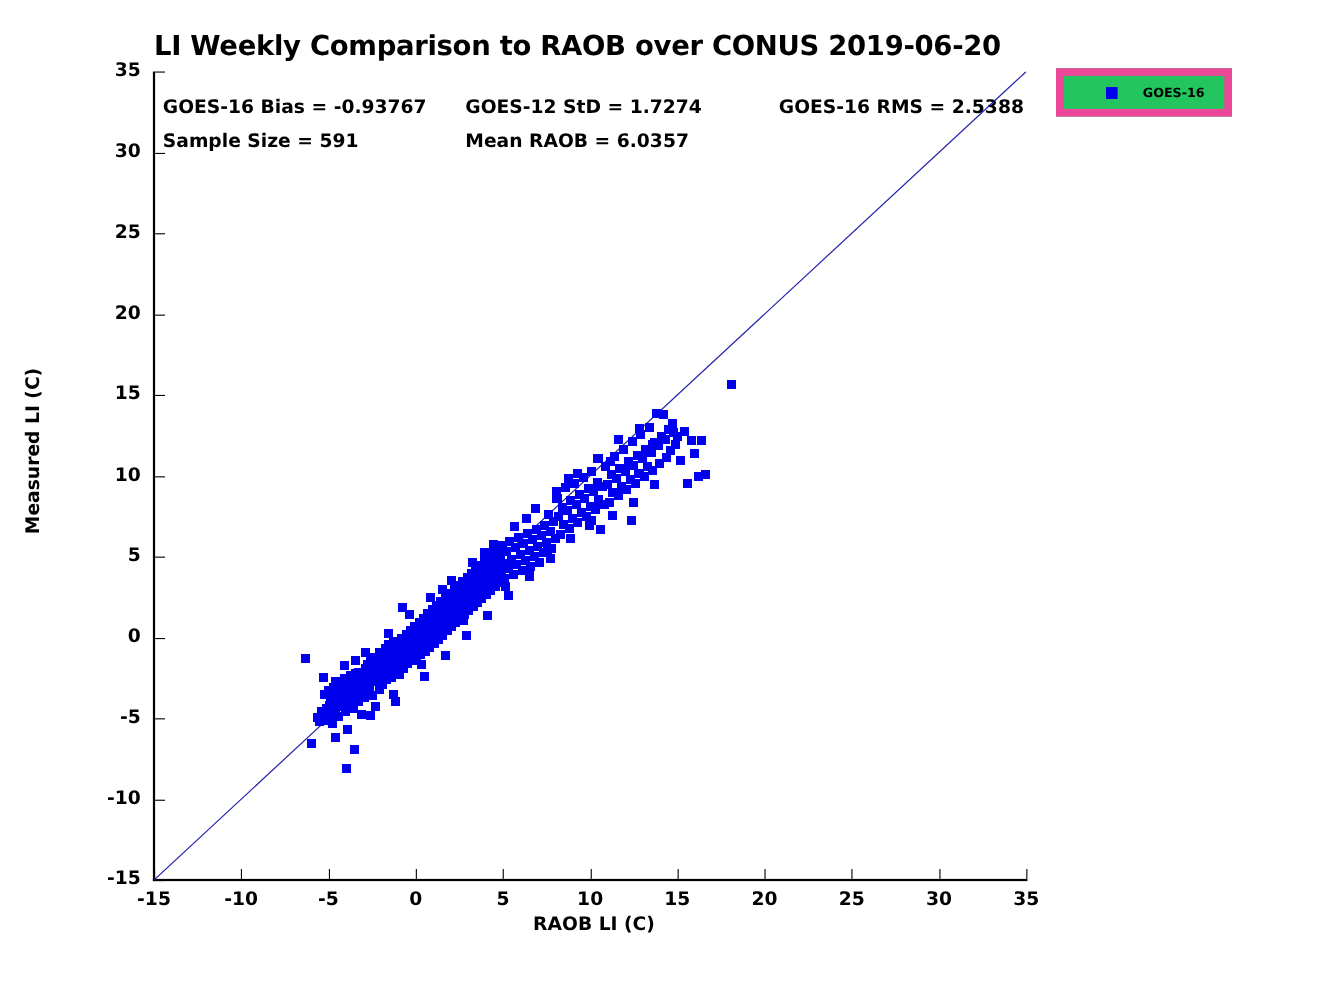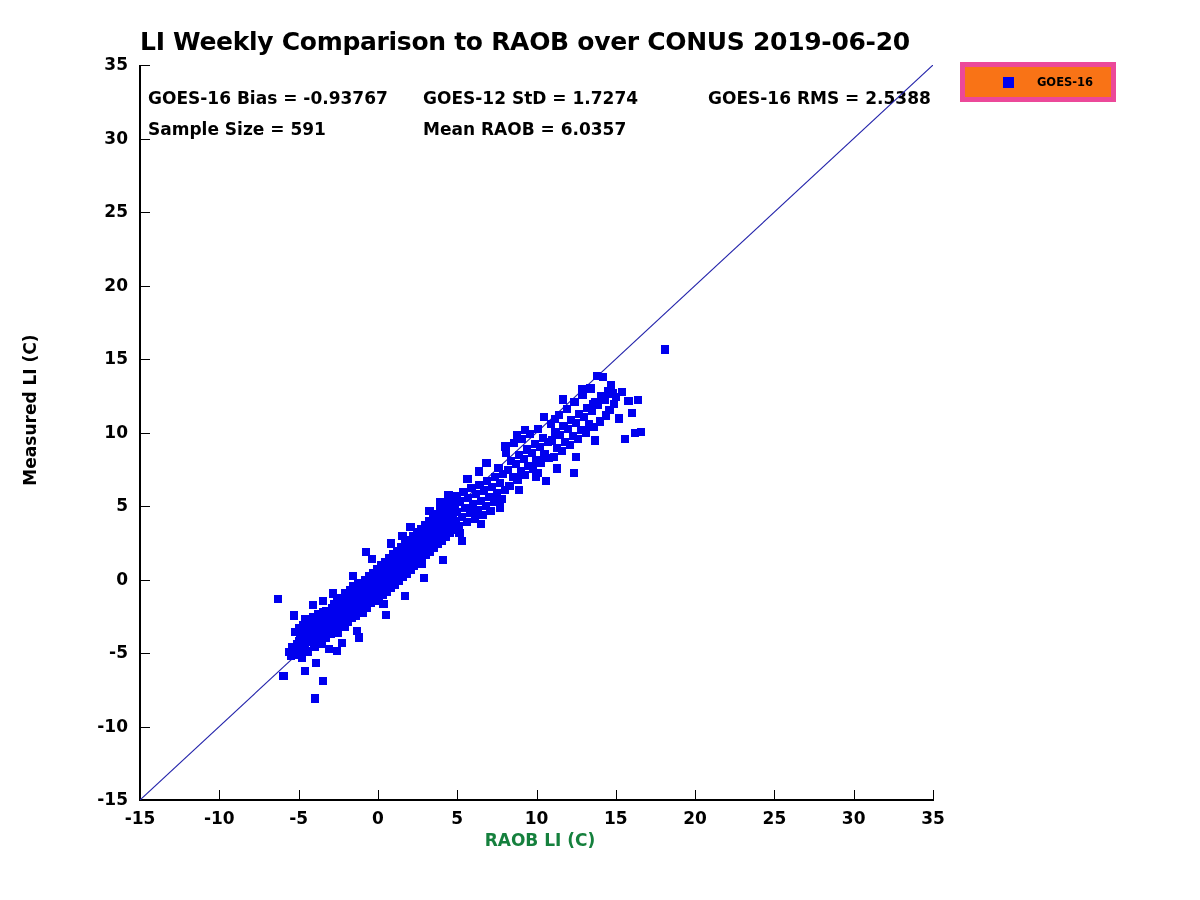--- a/index.html
+++ b/index.html
@@ -100,41 +100,41 @@
     color: #000000;
   }
   #xlabel {
     position: absolute;
     left: 0;
     top: 830px;
     width: 1080px;
     text-align: center;
     font-size: 17px;
     font-weight: bold;
-    color: #15803d;
+    color: #000000;
   }
   #ylabel {
     position: absolute;
     left: -130px;
     top: 400px;
     width: 320px;
     text-align: center;
     font-size: 17px;
     font-weight: bold;
     color: #000000;
     transform: rotate(-90deg);
   }
   #legend-box {
     position: absolute;
     left: 960px;
     top: 62px;
     width: 146px;
     height: 30px;
-    border: 5px solid #ec4899;
-    background: #f97316;
+    border: 7px solid #ec4899;
+    background: #22c55e;
   }
   #legend-swatch {
     position: absolute;
     left: 38px;
     top: 10px;
     width: 11px;
     height: 11px;
   }
   #legend-label {
     position: absolute;

